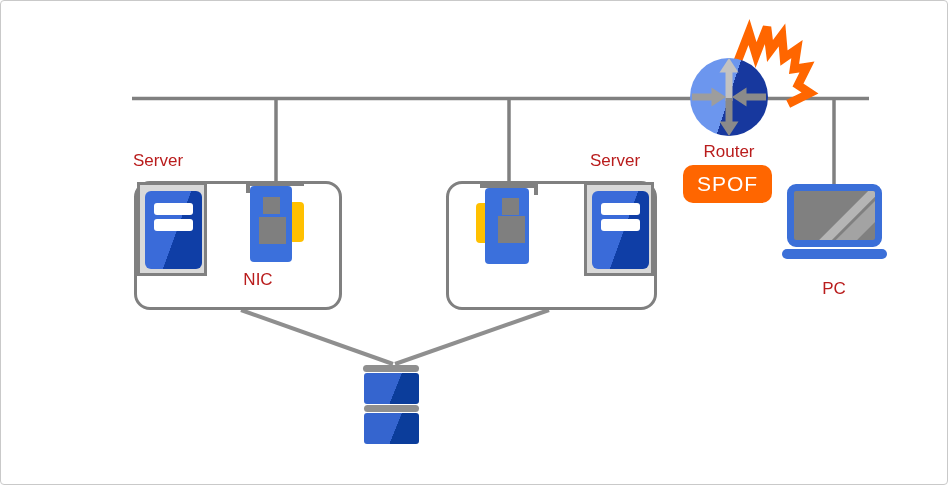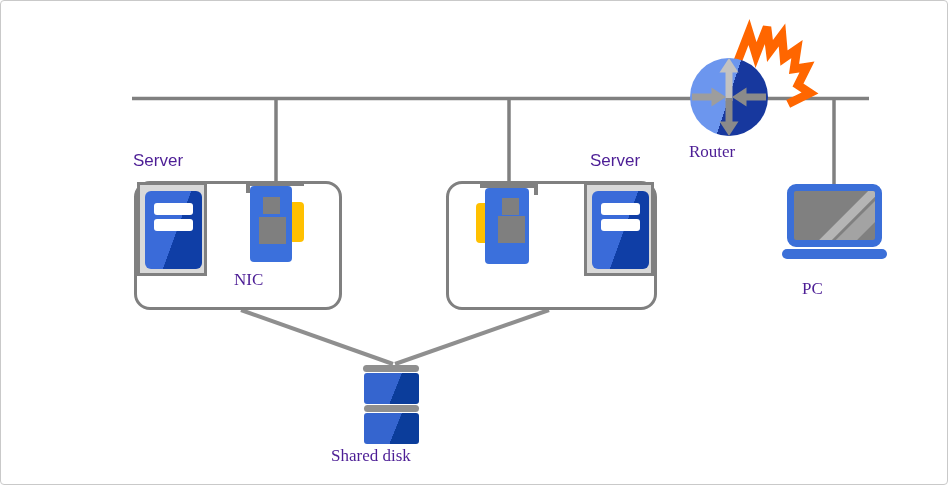--- a/index.html
+++ b/index.html
@@ -10,22 +10,22 @@
     background:#ffffff;
     border:1px solid #c9c9c9;
     border-radius:4px;
     overflow:hidden;
     font-family:"Liberation Sans", sans-serif;
     color:#000;
   }
   svg.layer{position:absolute;left:0;top:0;width:948px;height:485px;}
 
   
-  .lbl{position:absolute;font-size:17px;line-height:19px;color:#4c1d95;white-space:nowrap;}
-  .lbl.center{font-family:Liberation Serif, serif;}
+  .lbl{position:absolute;font-size:17px;line-height:19px;color:#b91c1c;white-space:nowrap;}
+  .lbl.center{text-align:center;}
 
   
   .group-box{
     position:absolute;
     border:3px solid #808080;
     border-radius:16px;
     background:transparent;
   }
   .box1{left:133px;top:180px;width:208px;height:129px;}
   .box2{left:445px;top:180px;width:211px;height:129px;}
@@ -176,16 +176,16 @@
       <div class="pc-stripe s1"></div>
       <div class="pc-stripe s2"></div>
     </div>
     <div class="pc-base"></div>
   </div>
 
   <div class="lbl" style="left:132px;top:150px;">Server</div>
   <div class="lbl" style="left:589px;top:150px;">Server</div>
   <div class="lbl center" style="left:233px;top:269px;width:48px;">NIC</div>
   <div class="lbl center" style="left:688px;top:141px;width:80px;">Router</div>
+  <div class="spof-badge">SPOF</div>
   <div class="lbl center" style="left:801px;top:278px;width:64px;">PC</div>
-  <div class="lbl center" style="left:330px;top:445px;width:126px;">Shared disk</div>
 
 </div>
 
 </body></html>

